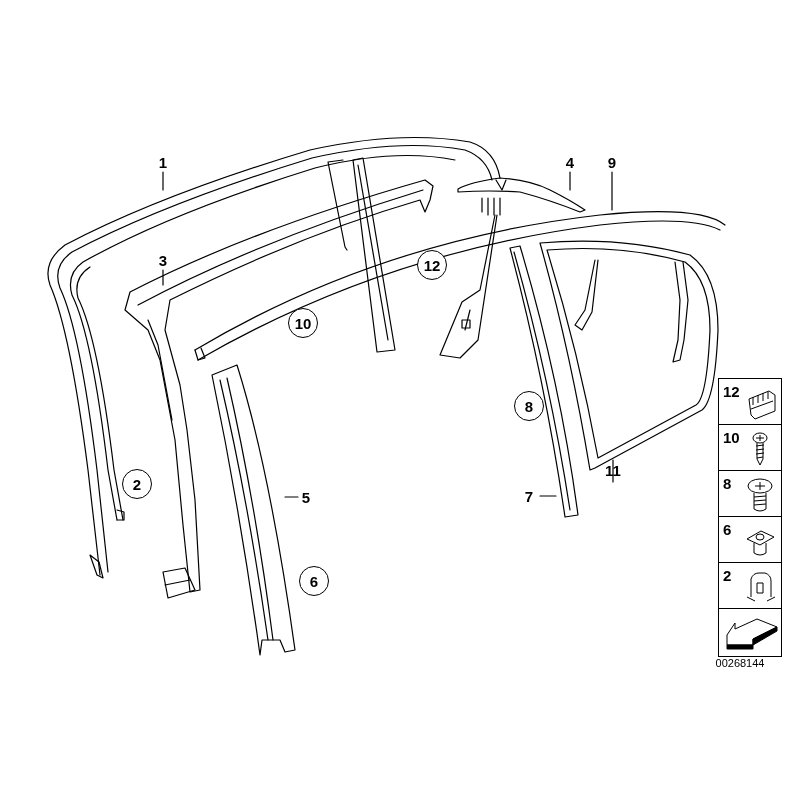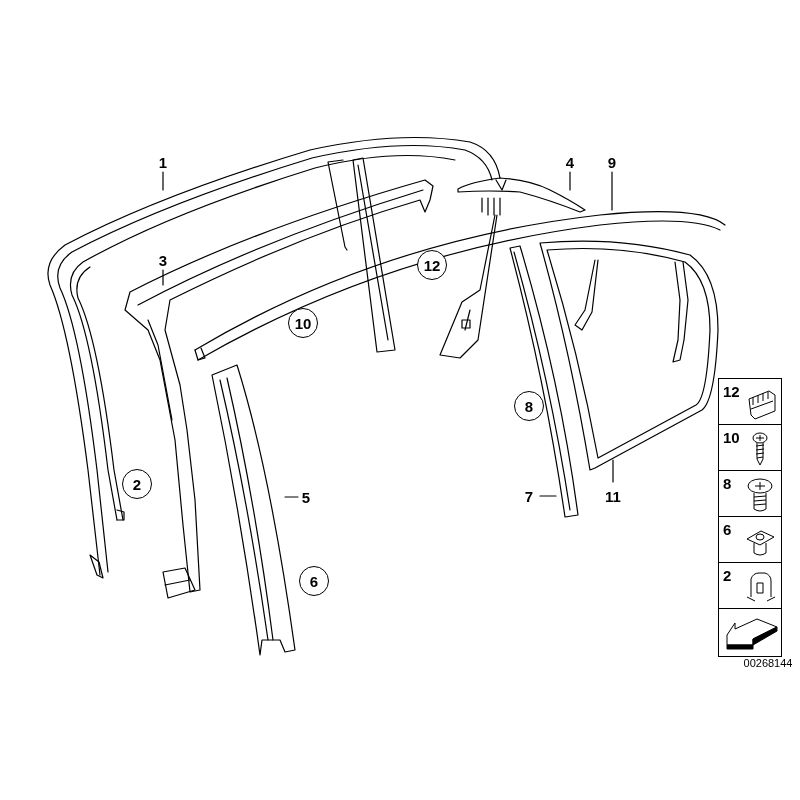--- a/index.html
+++ b/index.html
@@ -5,21 +5,21 @@
   html,body{margin:0;padding:0;background:#fff;}
   body{width:800px;height:800px;position:relative;overflow:hidden;font-family:"Liberation Sans",sans-serif;color:#000;}
   #diagram{position:absolute;left:0;top:0;width:800px;height:800px;}
   .callout{position:absolute;font-weight:bold;font-size:15px;line-height:1;transform:translate(-50%,-50%);}
   .circled{position:absolute;width:30px;height:30px;border:1.5px solid #000;border-radius:50%;box-sizing:border-box;display:flex;align-items:center;justify-content:center;font-weight:bold;font-size:15px;transform:translate(-50%,-50%);background:#fff;}
   #legend{position:absolute;left:718px;top:378px;width:64px;border:1.2px solid #000;box-sizing:border-box;}
   .legend-row{position:relative;height:46px;border-bottom:1.2px solid #000;box-sizing:border-box;}
   .legend-row:last-child{border-bottom:none;height:47px;}
   .legend-num{position:absolute;left:4px;top:4px;font-weight:bold;font-size:15px;}
   .legend-icon{position:absolute;right:4px;top:6px;width:34px;height:36px;}
-  #catalog-number{position:absolute;left:768px;top:663px;transform:translate(-50%,-50%);font-size:11px;}
+  #catalog-number{position:absolute;left:740px;top:663px;transform:translate(-50%,-50%);font-size:11px;}
 </style>
 </head>
 <body>
 
 <svg id="diagram" viewBox="0 0 800 800" xmlns="http://www.w3.org/2000/svg" fill="none" stroke="#000" stroke-width="1.2" stroke-linejoin="round" stroke-linecap="round">
 
   <g>
     <path d="M100,575 L88,470 Q70,330 50,285 Q42,262 65,245 Q160,195 310,150 Q400,130 470,142 Q495,150 500,178"></path>
     <path d="M108,572 L97,470 Q80,330 60,288 Q52,266 72,252 Q165,203 312,158 Q400,138 465,150 Q487,158 492,180"></path>
     <path d="M117,520 L108,470 Q92,335 72,295 Q66,274 83,262 Q170,213 315,168 Q395,148 455,160"></path>
@@ -87,21 +87,21 @@
 <div class="callout" style="left:163px;top:162px;">1</div>
 <div class="callout" style="left:163px;top:260px;">3</div>
 <div class="callout" style="left:570px;top:162px;">4</div>
 <div class="callout" style="left:612px;top:162px;">9</div>
 <div class="circled" style="left:432px;top:265px;">12</div>
 <div class="circled" style="left:303px;top:323px;">10</div>
 <div class="circled" style="left:529px;top:406px;">8</div>
 <div class="circled" style="left:137px;top:484px;">2</div>
 <div class="callout" style="left:306px;top:497px;">5</div>
 <div class="callout" style="left:529px;top:496px;">7</div>
-<div class="callout" style="left:613px;top:496px;">11</div>
+<div class="callout" style="left:613px;top:470px;">11</div>
 <div class="circled" style="left:314px;top:581px;">6</div>
 
 <div id="legend">
   <div class="legend-row">
     <span class="legend-num">12</span>
     <svg class="legend-icon" viewBox="0 0 34 36" fill="none" stroke="#000" stroke-width="1">
       <path d="M6,14 L26,6 L32,10 L32,26 L12,34 L8,30 Z"></path>
       <path d="M10,12 L10,20 M15,10 L15,18 M20,8 L20,16 M25,7 L25,14"></path>
       <path d="M8,24 L30,16"></path>
     </svg>

